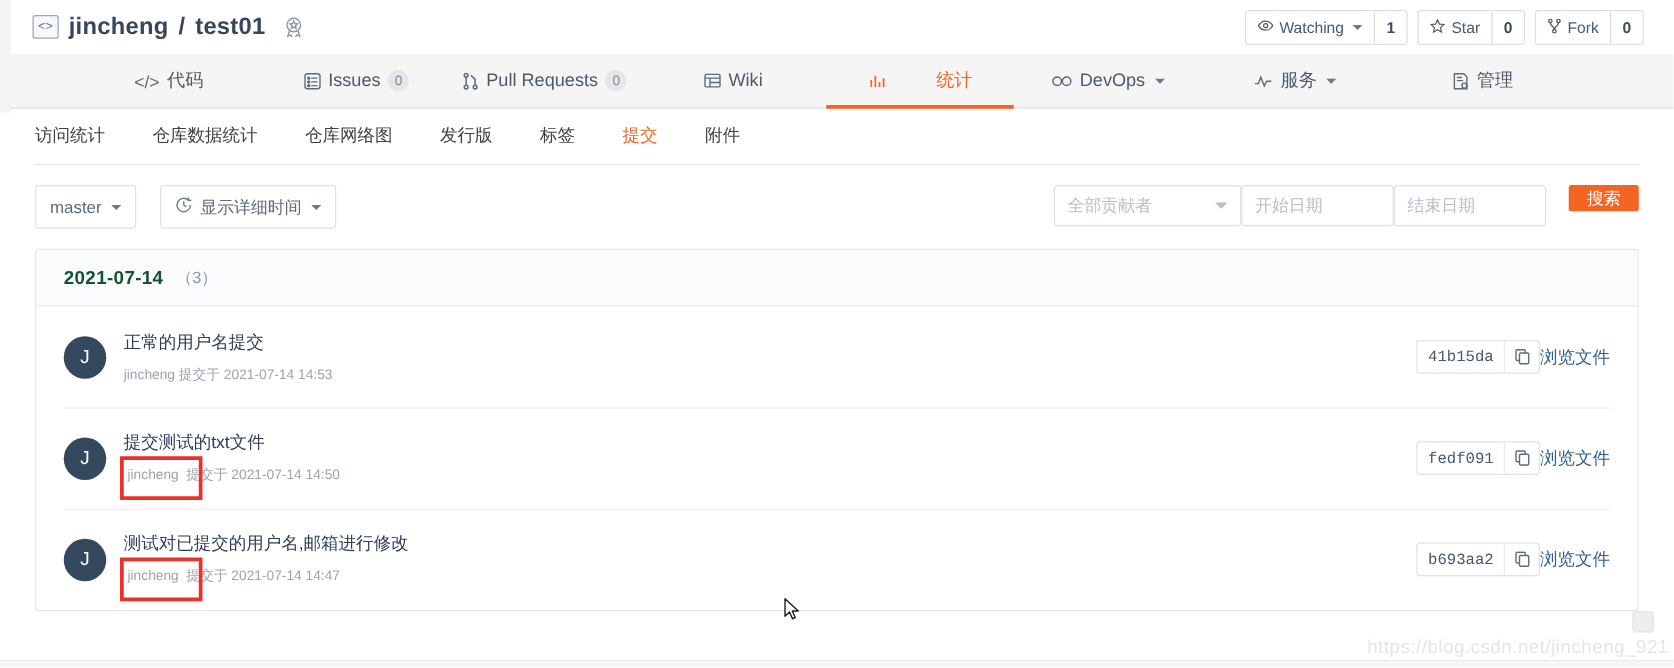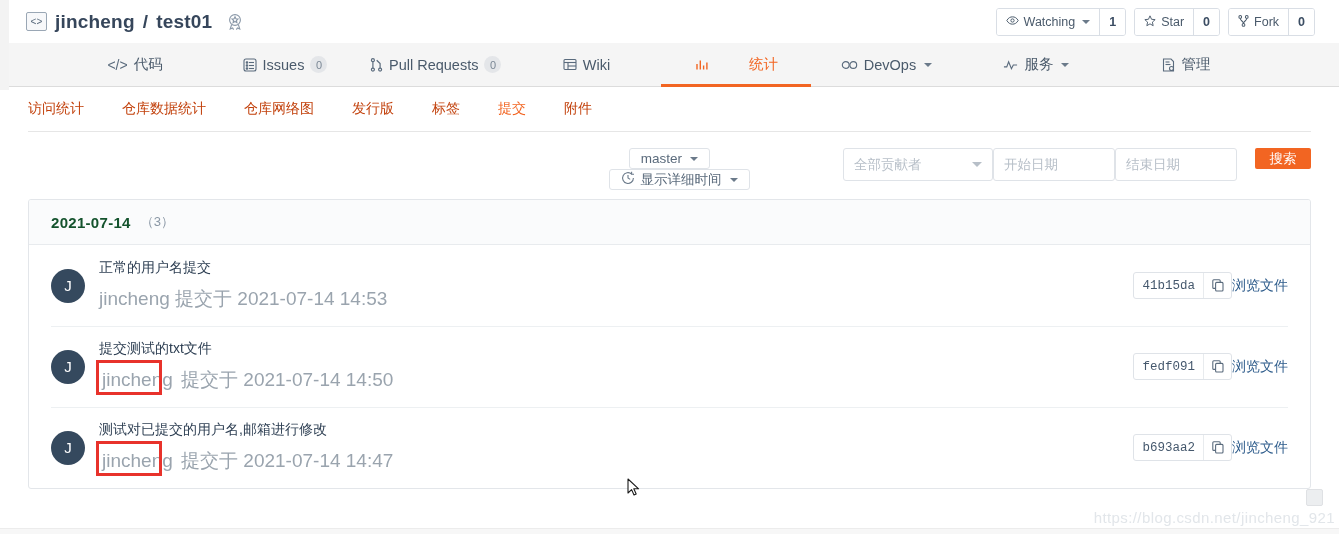--- a/index.html
+++ b/index.html
@@ -161,32 +161,31 @@
     background: #fff;
   }
   .sub-nav {
     height: 44px;
     display: flex;
     align-items: center;
     gap: 38px;
     border-bottom: 1px solid #e6e6e6;
     font-size: 14px;
   }
-  .sub-nav-item { color: #c2410c; white-space: nowrap; }
+  .sub-nav-item { color: #404040; white-space: nowrap; }
   .sub-nav-item.active { color: #f26522; }
 
   
   .toolbar {
     padding: 16px 28px 0 28px;
     display: flex;
-    align-items: center;
+    align-items: flex-start;
     position: relative;
     height: 58px;
     box-sizing: border-box;
-    flex-direction: column;
   }
   .tb-btn {
     height: 33px;
     border: 1px solid #dfe3e8;
     border-radius: 3px;
     background: #fff;
     display: inline-flex;
     align-items: center;
     gap: 6px;
     padding: 0 11px;
@@ -289,21 +288,21 @@
     color: #fff;
     display: flex;
     align-items: center;
     justify-content: center;
     font-size: 15px;
     flex: 0 0 auto;
     margin-right: 14px;
   }
   .commit-main { display: flex; flex-direction: column; gap: 9px; flex: 1 1 auto; min-width: 0; }
   .commit-msg { font-size: 14px; color: #2f4054; }
-  .commit-meta { font-size: 19px; color: #9aa4ae; position: relative; display: inline-block; }
+  .commit-meta { font-size: 11px; color: #9aa4ae; position: relative; display: inline-block; }
   .commit-meta .author { color: #9aa4ae; }
   .commit-meta.highlight .author {
     position: relative;
     display: inline-block;
     padding: 2px 3px;
   }
   .commit-meta.highlight .author::after {
     content: "";
     position: absolute;
     left: -3px; top: -7px;

